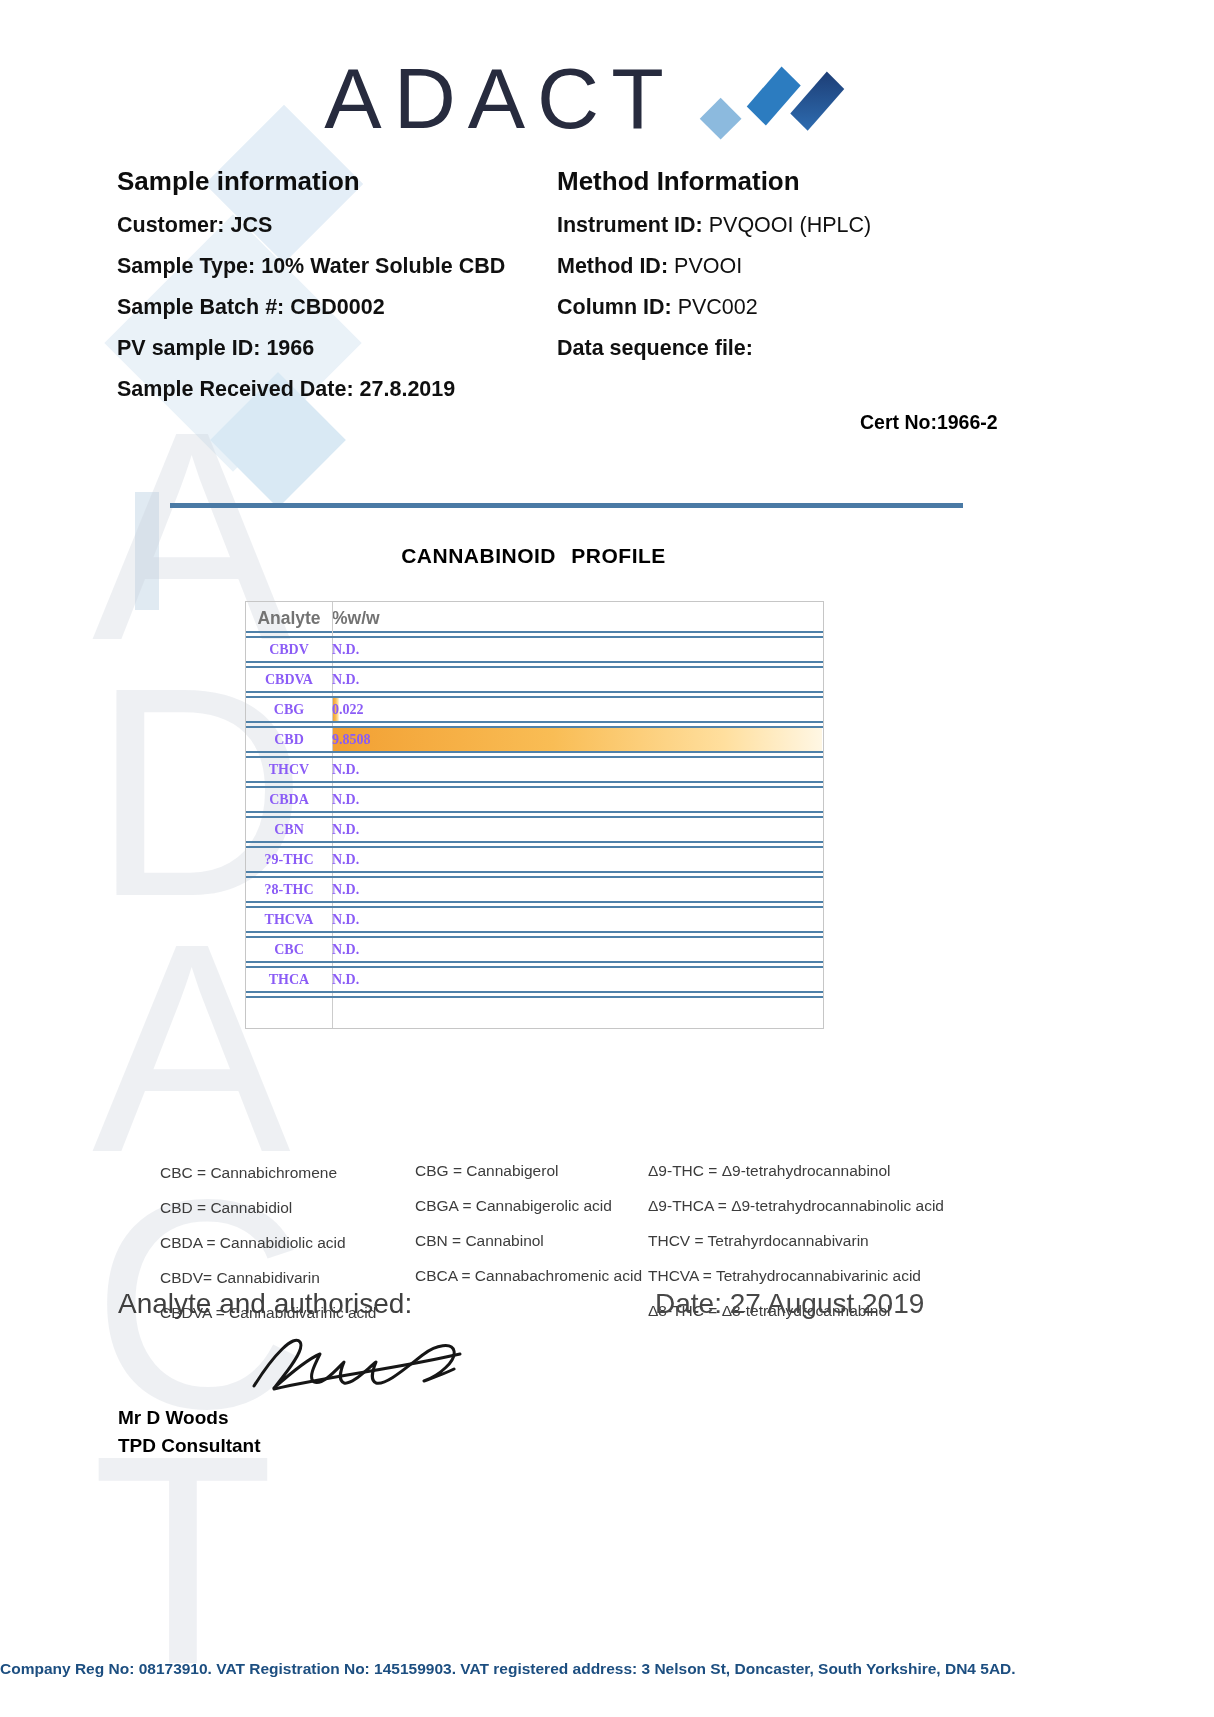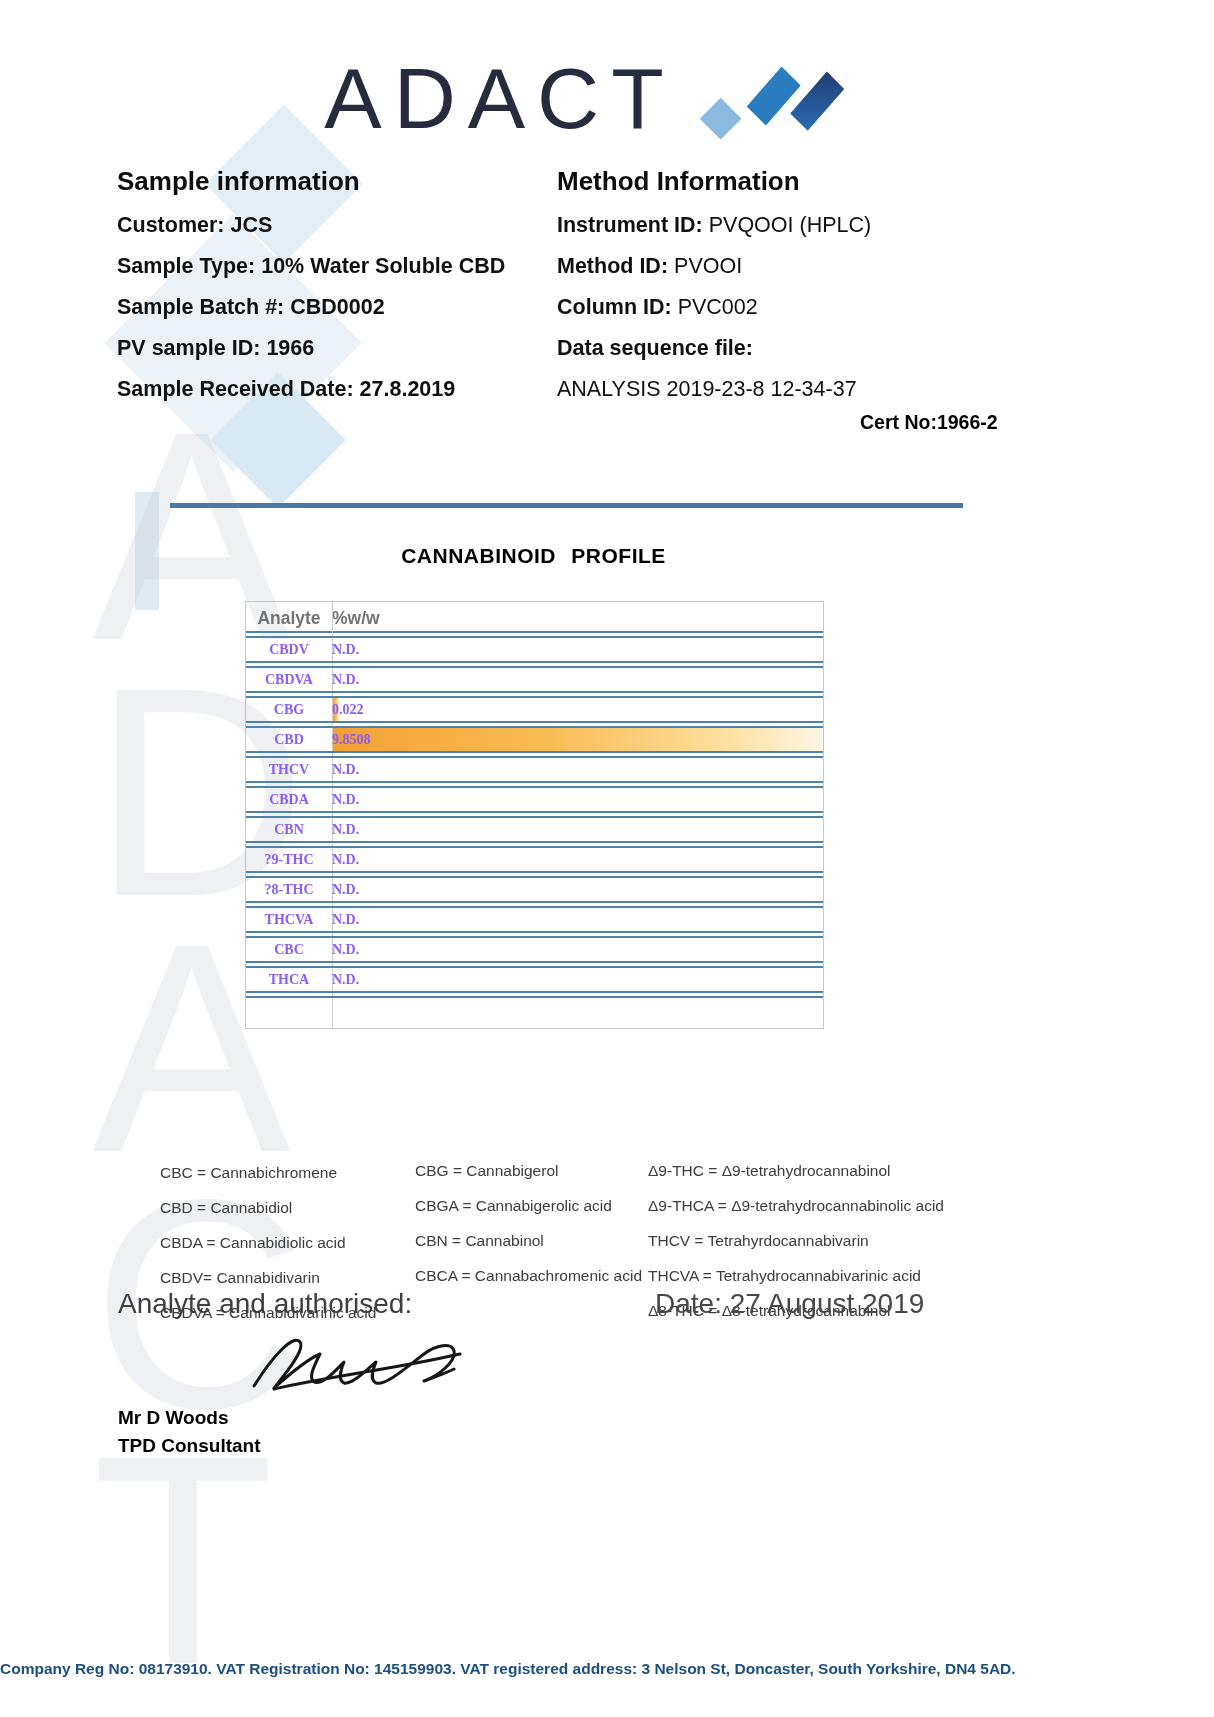--- a/index.html
+++ b/index.html
@@ -106,21 +106,20 @@
       </div>
   </div>
 
   <div class="info" id="method-info">
     <h2>Method Information</h2>
     <div id="method-fields">
         <div class="info-line"><span class="lbl">Instrument ID:</span> <span class="val-reg">PVQOOI (HPLC)</span></div>
         <div class="info-line"><span class="lbl">Method ID:</span> <span class="val-reg">PVOOI</span></div>
         <div class="info-line"><span class="lbl">Column ID:</span> <span class="val-reg">PVC002</span></div>
         <div class="info-line"><span class="lbl">Data sequence file:</span> <span class="val-reg"></span></div>
-        <div class="info-line"><span class="lbl"></span> <span class="val-reg">ANALYSIS 2019-23-8 12-34-37</span></div>
       </div>
   </div>
 
   <div class="cert">Cert No:1966-2</div>
 
   <div class="divider"></div>
 
   <div class="profile-title">CANNABINOID PROFILE</div>
 
   <div class="tbl-wrap">

